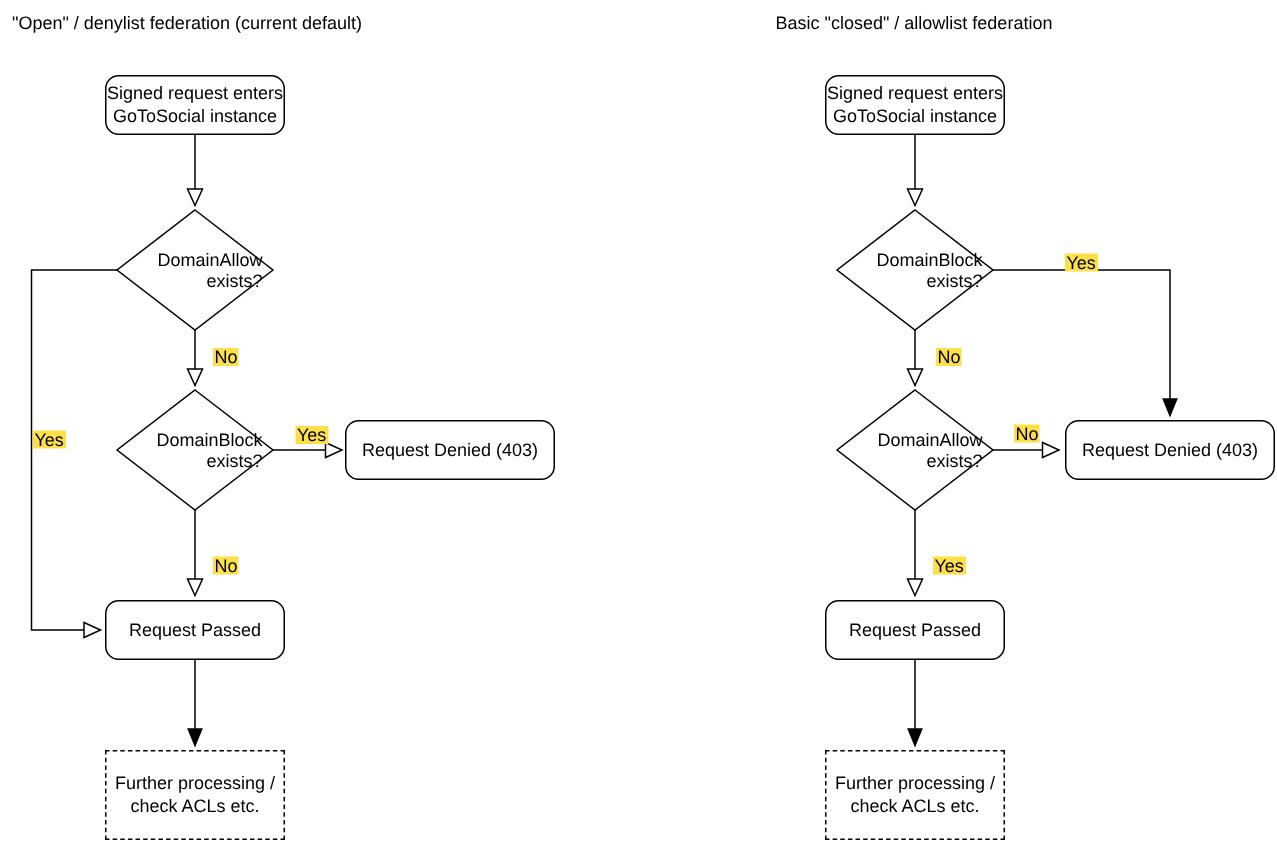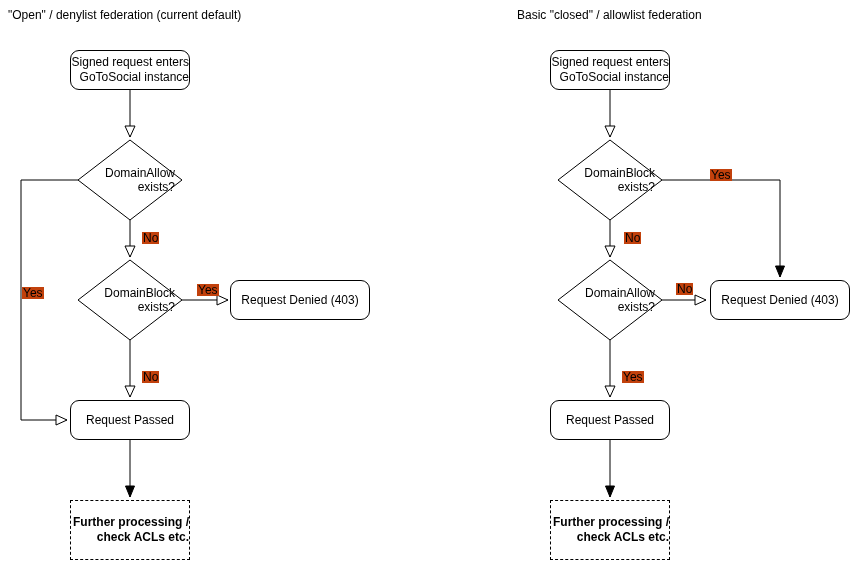--- a/index.html
+++ b/index.html
@@ -29,35 +29,35 @@
     z-index: 2;
   }
   .node {
     position: absolute;
     box-sizing: border-box;
     background: #ffffff;
     border: 1px solid #000000;
     display: flex;
     align-items: center;
     justify-content: center;
-    text-align: right;
+    text-align: center;
     line-height: 15px;
     z-index: 1;
   }
   .node.rounded { border-radius: 9px; }
-  .node.dashed  { border: 1px dashed #000000; font-weight: bold; }
+  .node.dashed  { border: 1px dashed #000000; }
   .diamond-text {
     position: absolute;
     text-align: right;
     line-height: 14px;
     z-index: 1;
   }
   .edge-label {
     position: absolute;
-    background: #c2410c;
+    background: #fde047;
     padding: 0 1px;
     line-height: 12px;
     white-space: nowrap;
     z-index: 2;
   }
 </style>
 </head>
 <body>
 
 <div class="canvas">

